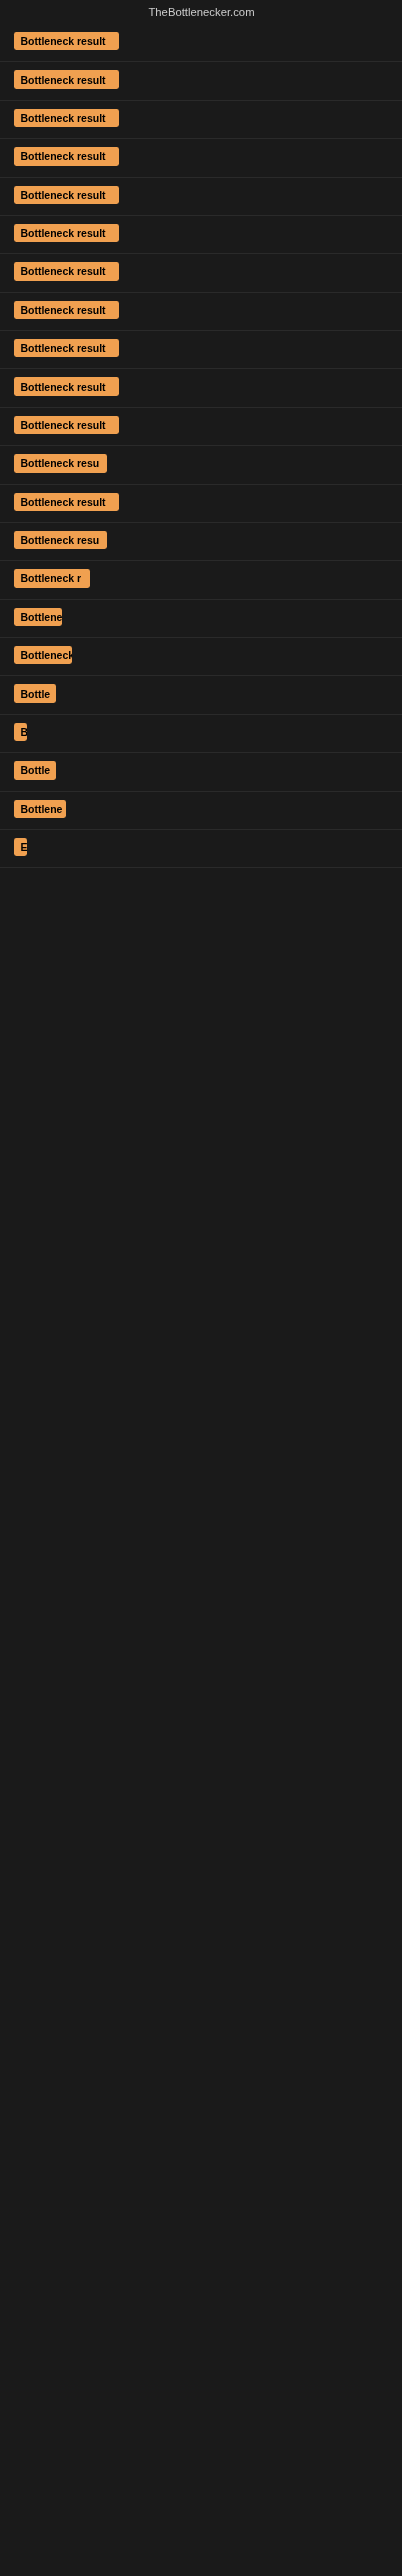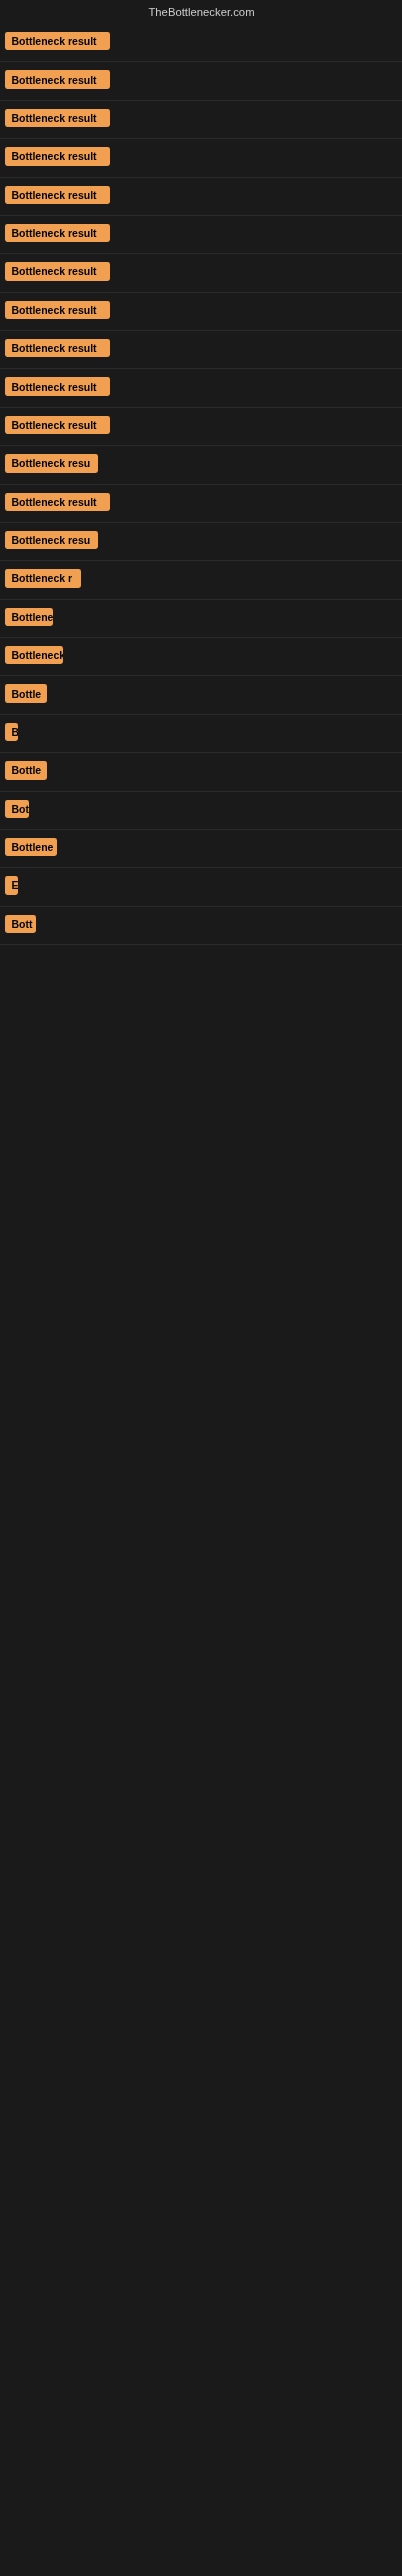--- a/index.html
+++ b/index.html
@@ -30,21 +30,21 @@
       color: #000000;
       font-size: 10.5px;
       font-weight: bold;
       padding: 3.2px 6.4px;
       border-radius: 2.4px;
       white-space: nowrap;
       overflow: hidden;
     }
 
     .result-row {
-      padding: 8px 5px;
+      padding: 8px 14px;
       border-bottom: 0.8px solid #2a2a2a;
     }
 
     .empty-section {
       height: 322px;
       background-color: #1a1a1a;
     }
   </style>
 </head>
 <body>
@@ -70,22 +70,20 @@
       <div class="result-row"><div class="bottleneck-badge" style="max-width: 105px; width: 105px;">Bottleneck result</div></div>
       <div class="result-row"><div class="bottleneck-badge" style="max-width: 93px; width: 93px;">Bottleneck resu</div></div>
       <div class="result-row"><div class="bottleneck-badge" style="max-width: 105px; width: 105px;">Bottleneck result</div></div>
       <div class="result-row"><div class="bottleneck-badge" style="max-width: 93px; width: 93px;">Bottleneck resu</div></div>
       <div class="result-row"><div class="bottleneck-badge" style="max-width: 76px; width: 76px;">Bottleneck r</div></div>
       <div class="result-row"><div class="bottleneck-badge" style="max-width: 48px; width: 48px;">Bottlene</div></div>
       <div class="result-row"><div class="bottleneck-badge" style="max-width: 66px; width: 58px; text-align: center;">Bottleneck</div></div>
       <div class="result-row"><div class="bottleneck-badge" style="max-width: 42px; width: 42px;">Bottle</div></div>
       <div class="result-row"><div class="bottleneck-badge" style="max-width: 9.7px; width: 9.7px;">B</div></div>
       <div class="result-row"><div class="bottleneck-badge" style="max-width: 42px; width: 42px;">Bottle</div></div>
-      <div class="result-row"><div class="bottleneck-badge" style="max-width: 24px; width: 24px;">Bot</div></div>
       <div class="result-row"><div class="bottleneck-badge" style="max-width: 52px; width: 52px;">Bottlene</div></div>
       <div class="result-row"><div class="bottleneck-badge" style="max-width: 8px; width: 8px;">E</div></div>
-      <div class="result-row"><div class="bottleneck-badge" style="max-width: 31px; width: 31px;">Bott</div></div>
     </div>
 
   <div class="empty-section"></div>
 
 </div>
 
 
 </body></html>

